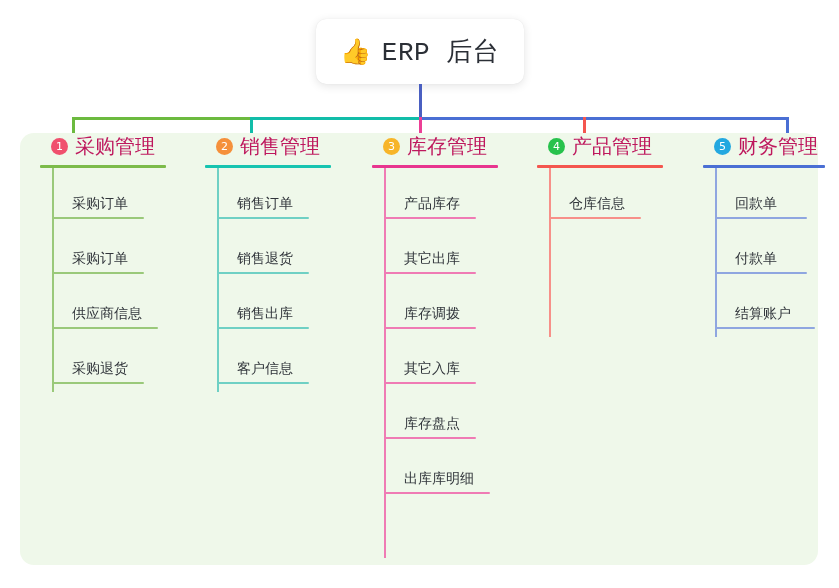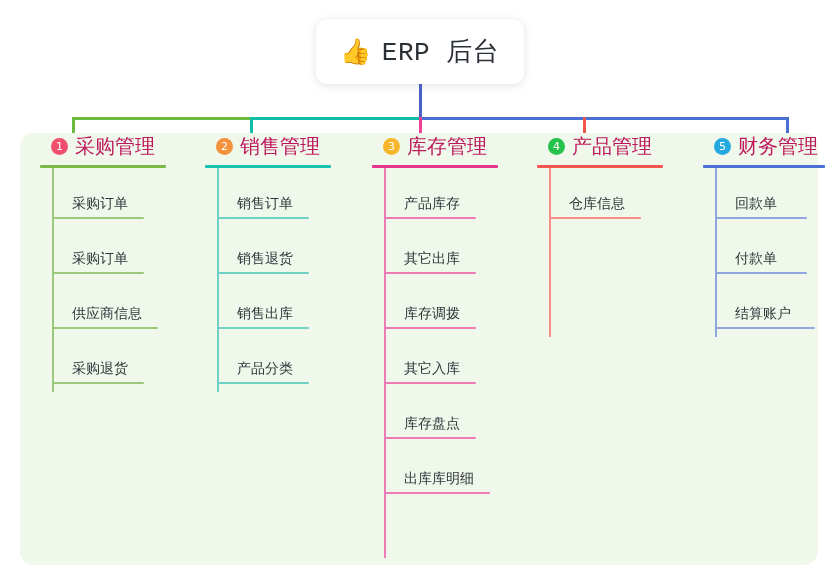--- a/index.html
+++ b/index.html
@@ -140,21 +140,21 @@
         </div>
         <div class="leaf">
           <span class="leaf-text">销售退货</span>
           <span class="leaf-rule" style="background:#6fd0c4; width:92px;"></span>
         </div>
         <div class="leaf">
           <span class="leaf-text">销售出库</span>
           <span class="leaf-rule" style="background:#6fd0c4; width:92px;"></span>
         </div>
         <div class="leaf">
-          <span class="leaf-text">产品分类</span>
+          <span class="leaf-text">客户信息</span>
           <span class="leaf-rule" style="background:#6fd0c4; width:92px;"></span>
         </div>
       </div>
     </div>
 
     <div class="column" style="left:352px; width:150px;">
       <div class="col-head">
         <span class="badge" style="background:#f7b529;">3</span>
         <span class="col-title">库存管理</span>
       </div>

